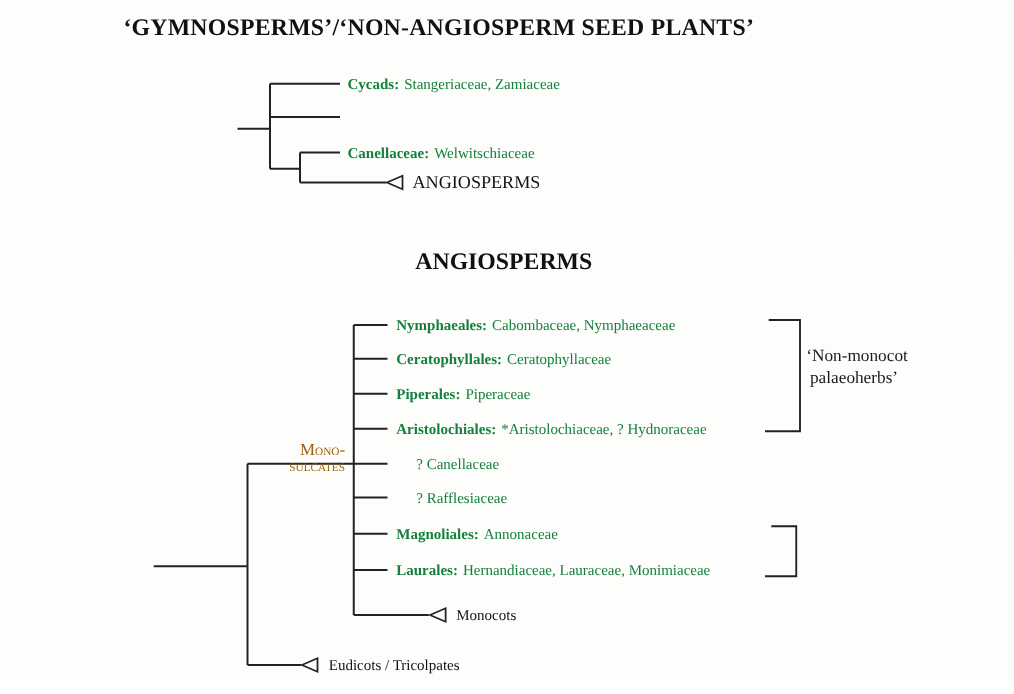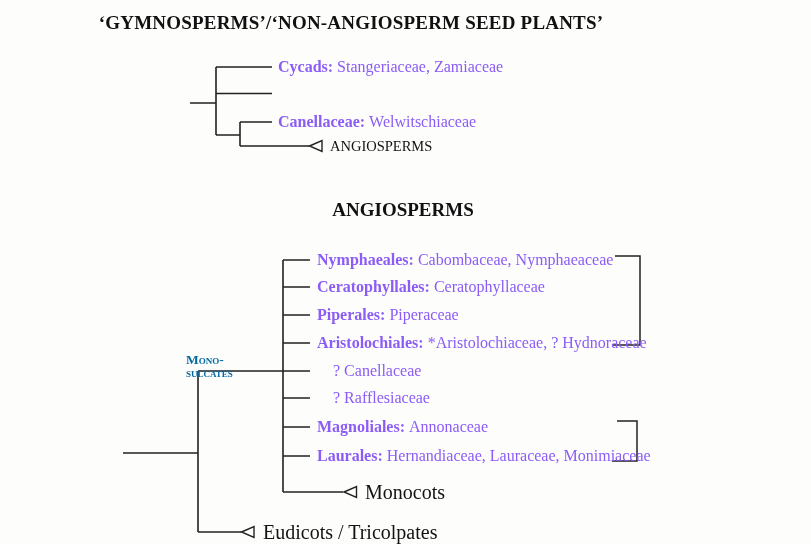--- a/index.html
+++ b/index.html
@@ -11,33 +11,33 @@
   svg.lines { position:absolute; left:0; top:0; }
   .title {
     position:absolute; font-weight:bold; color:#111;
     white-space:nowrap; text-align:center;
     font-family:"Liberation Serif", serif;
   }
   #title-gym { left:0; top:12px; width:702px; font-size:19px; letter-spacing:0.2px; }
   #title-ang { left:278px; top:199px; width:250px; font-size:19px; }
   .row {
     position:absolute; white-space:nowrap;
-    font-size:16px; line-height:16px; color:#8b5cf6;
+    font-size:12px; line-height:16px; color:#15803d;
   }
   .row b { font-weight:bold; }
   .row .fam { margin-left:4px; }
   .row b:empty + .fam { margin-left:16px; }
   .leaf {
     position:absolute; white-space:nowrap;
-    font-size:20px; line-height:18px; color:#131313;
+    font-size:12px; line-height:18px; color:#131313;
   }
   .clade-label {
     position:absolute; left:186px; top:353px; width:90px;
-    font-weight:bold; font-variant:small-caps;
-    font-size:13.5px; line-height:13px; color:#0369a1;
+    text-align:right; font-weight:normal; font-variant:small-caps;
+    font-size:13.5px; line-height:13px; color:#a16207;
   }
   .blabel {
     position:absolute; white-space:nowrap;
     font-size:13.8px; line-height:17px; color:#1a1a1a;
   }
   #bracket-label-palaeoherbs { left:645px; top:276px; }
   #bracket-label-magnoliid  { left:648px; top:422px; }
   .indent { padding-left:3px; }
   #scan-band {
     position:absolute; left:0; top:549px; width:811px; height:6px;
@@ -111,16 +111,20 @@
   <div class="row" style="left:317px; top:419px">
     <b>Magnoliales:</b><span class="fam">Annonaceae</span>
   </div>
   <div class="row" style="left:317px; top:448px">
     <b>Laurales:</b><span class="fam">Hernandiaceae, Lauraceae, Monimiaceae</span>
   </div>
 
   <div class="leaf" style="left:365px; top:483px">Monocots</div>
   <div class="leaf" style="left:263px; top:523px">Eudicots / Tricolpates</div>
 
+  <div class="blabel" id="bracket-label-palaeoherbs">
+    <div>‘Non-monocot</div>
+    <div class="indent">palaeoherbs’</div>
+  </div>
 
   <div id="scan-band"></div>
 
 </div>
 
 </body></html>

